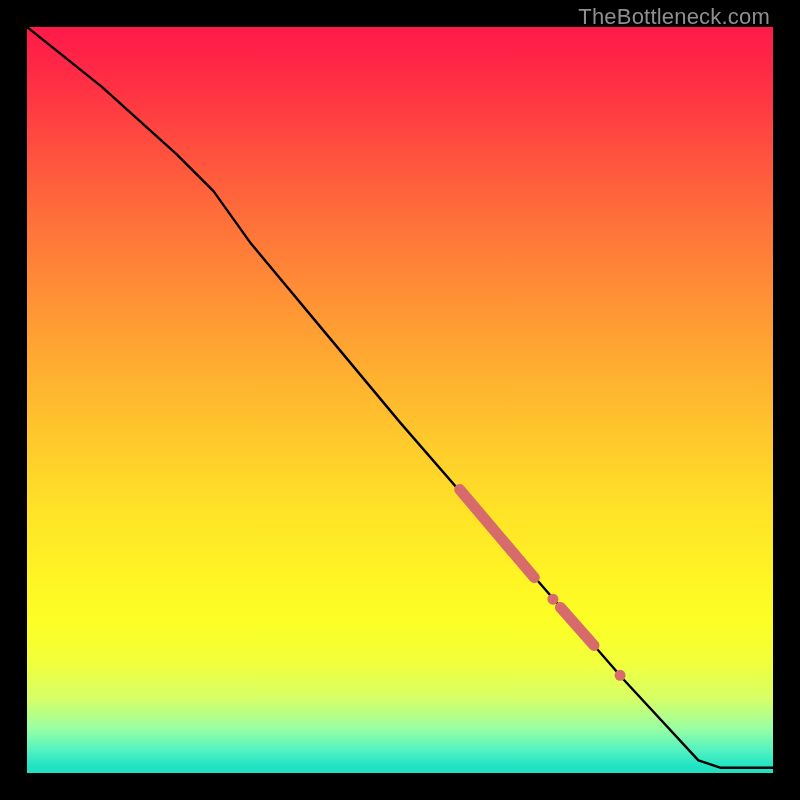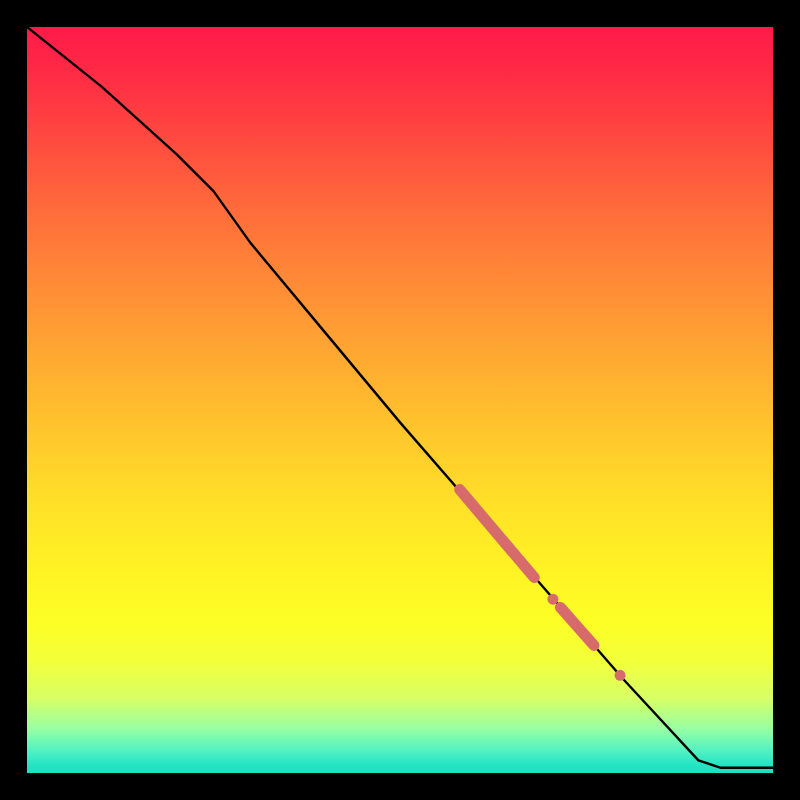--- a/index.html
+++ b/index.html
@@ -74,14 +74,15 @@
     <div class="gradient"></div>
     <svg id="plot-svg" class="overlay-svg" viewBox="0 0 746 746" preserveAspectRatio="none">
         <path d="M0.00 0.00 L74.60 59.68 L149.20 126.82 L186.50 164.12 L223.80 216.34 L298.40 305.86 L373.00 395.38 L447.60 481.17 L522.20 566.96 L596.80 652.75 L671.40 733.32 L693.78 740.78 L746.00 740.78 " fill="none" stroke="#000000" stroke-width="2.4" stroke-linecap="round" stroke-linejoin="round"></path>
         <line x1="432.67999999999995" y1="462.52" x2="507.28000000000003" y2="550.548" stroke="#d76a6a" stroke-width="11" stroke-linecap="round"></line>
         <circle cx="525.93" cy="572.182" r="5.5" fill="#d76a6a"></circle>
         <line x1="533.39" y1="580.388" x2="566.96" y2="618.434" stroke="#d76a6a" stroke-width="11" stroke-linecap="round"></line>
         <circle cx="593.07" cy="648.274" r="5.5" fill="#d76a6a"></circle>
       </svg>
   </div>
 
+  <div class="watermark">TheBottleneck.com</div>
 
 </div>
 
 </body></html>

